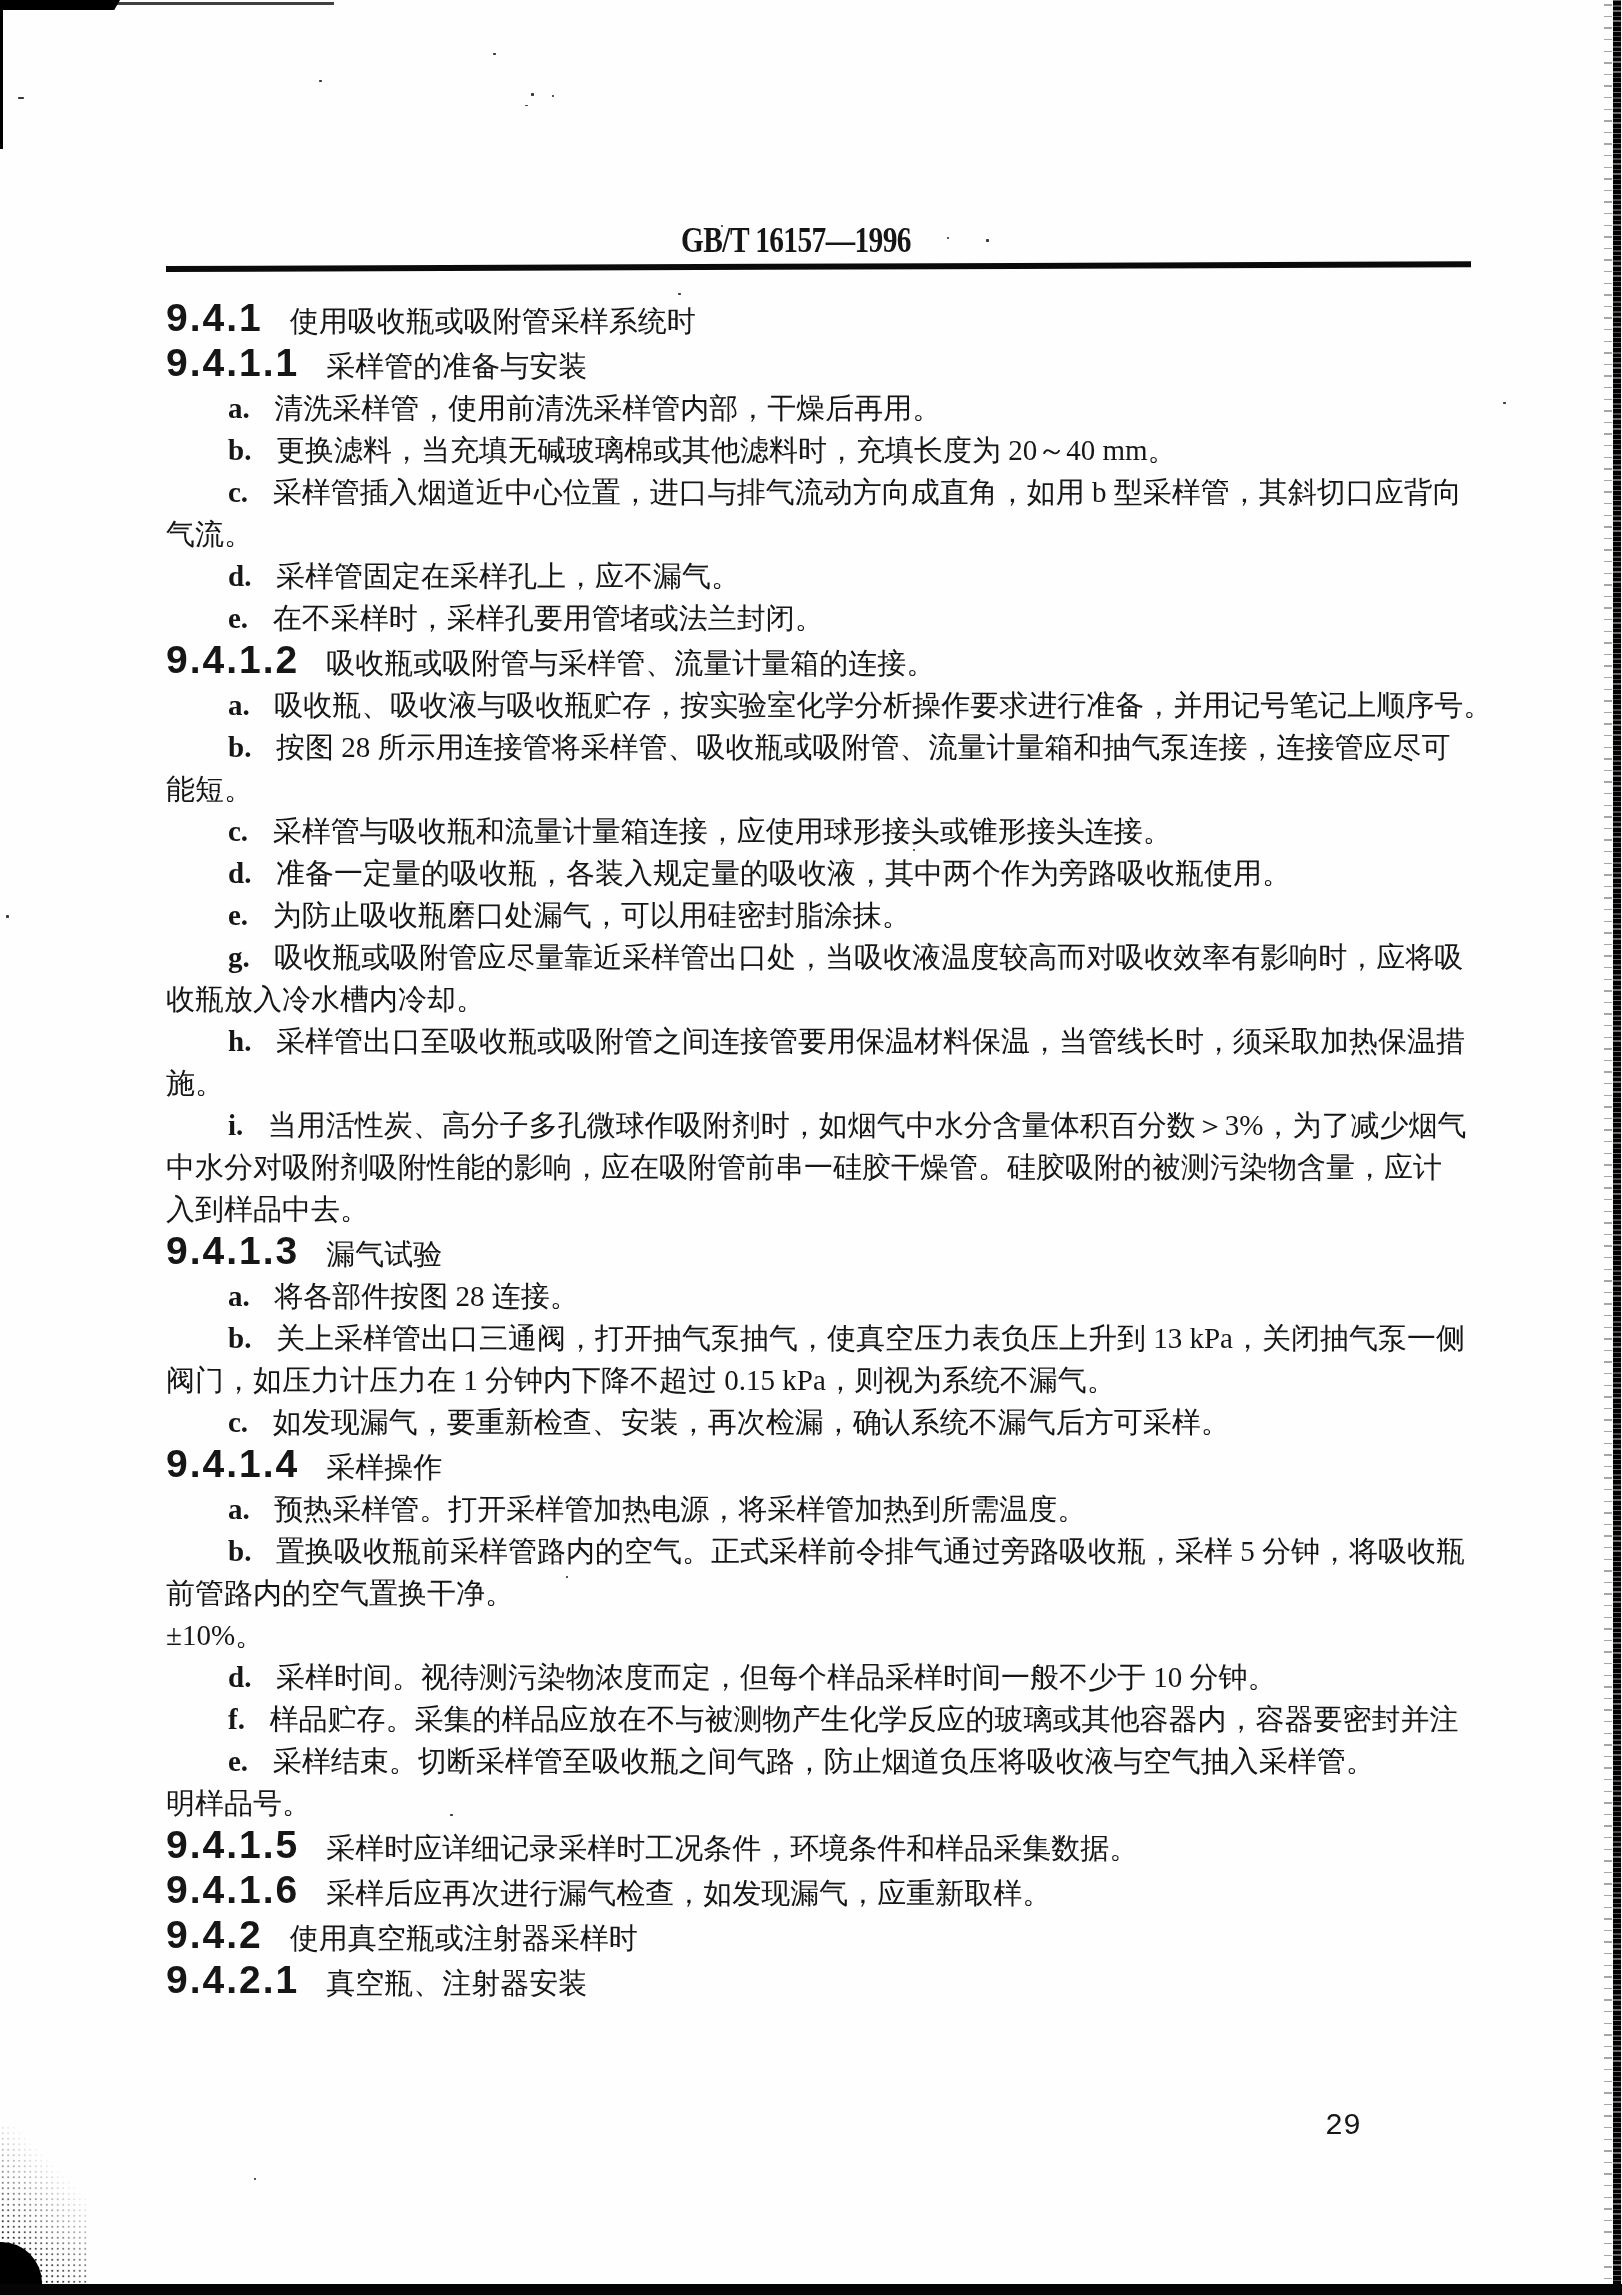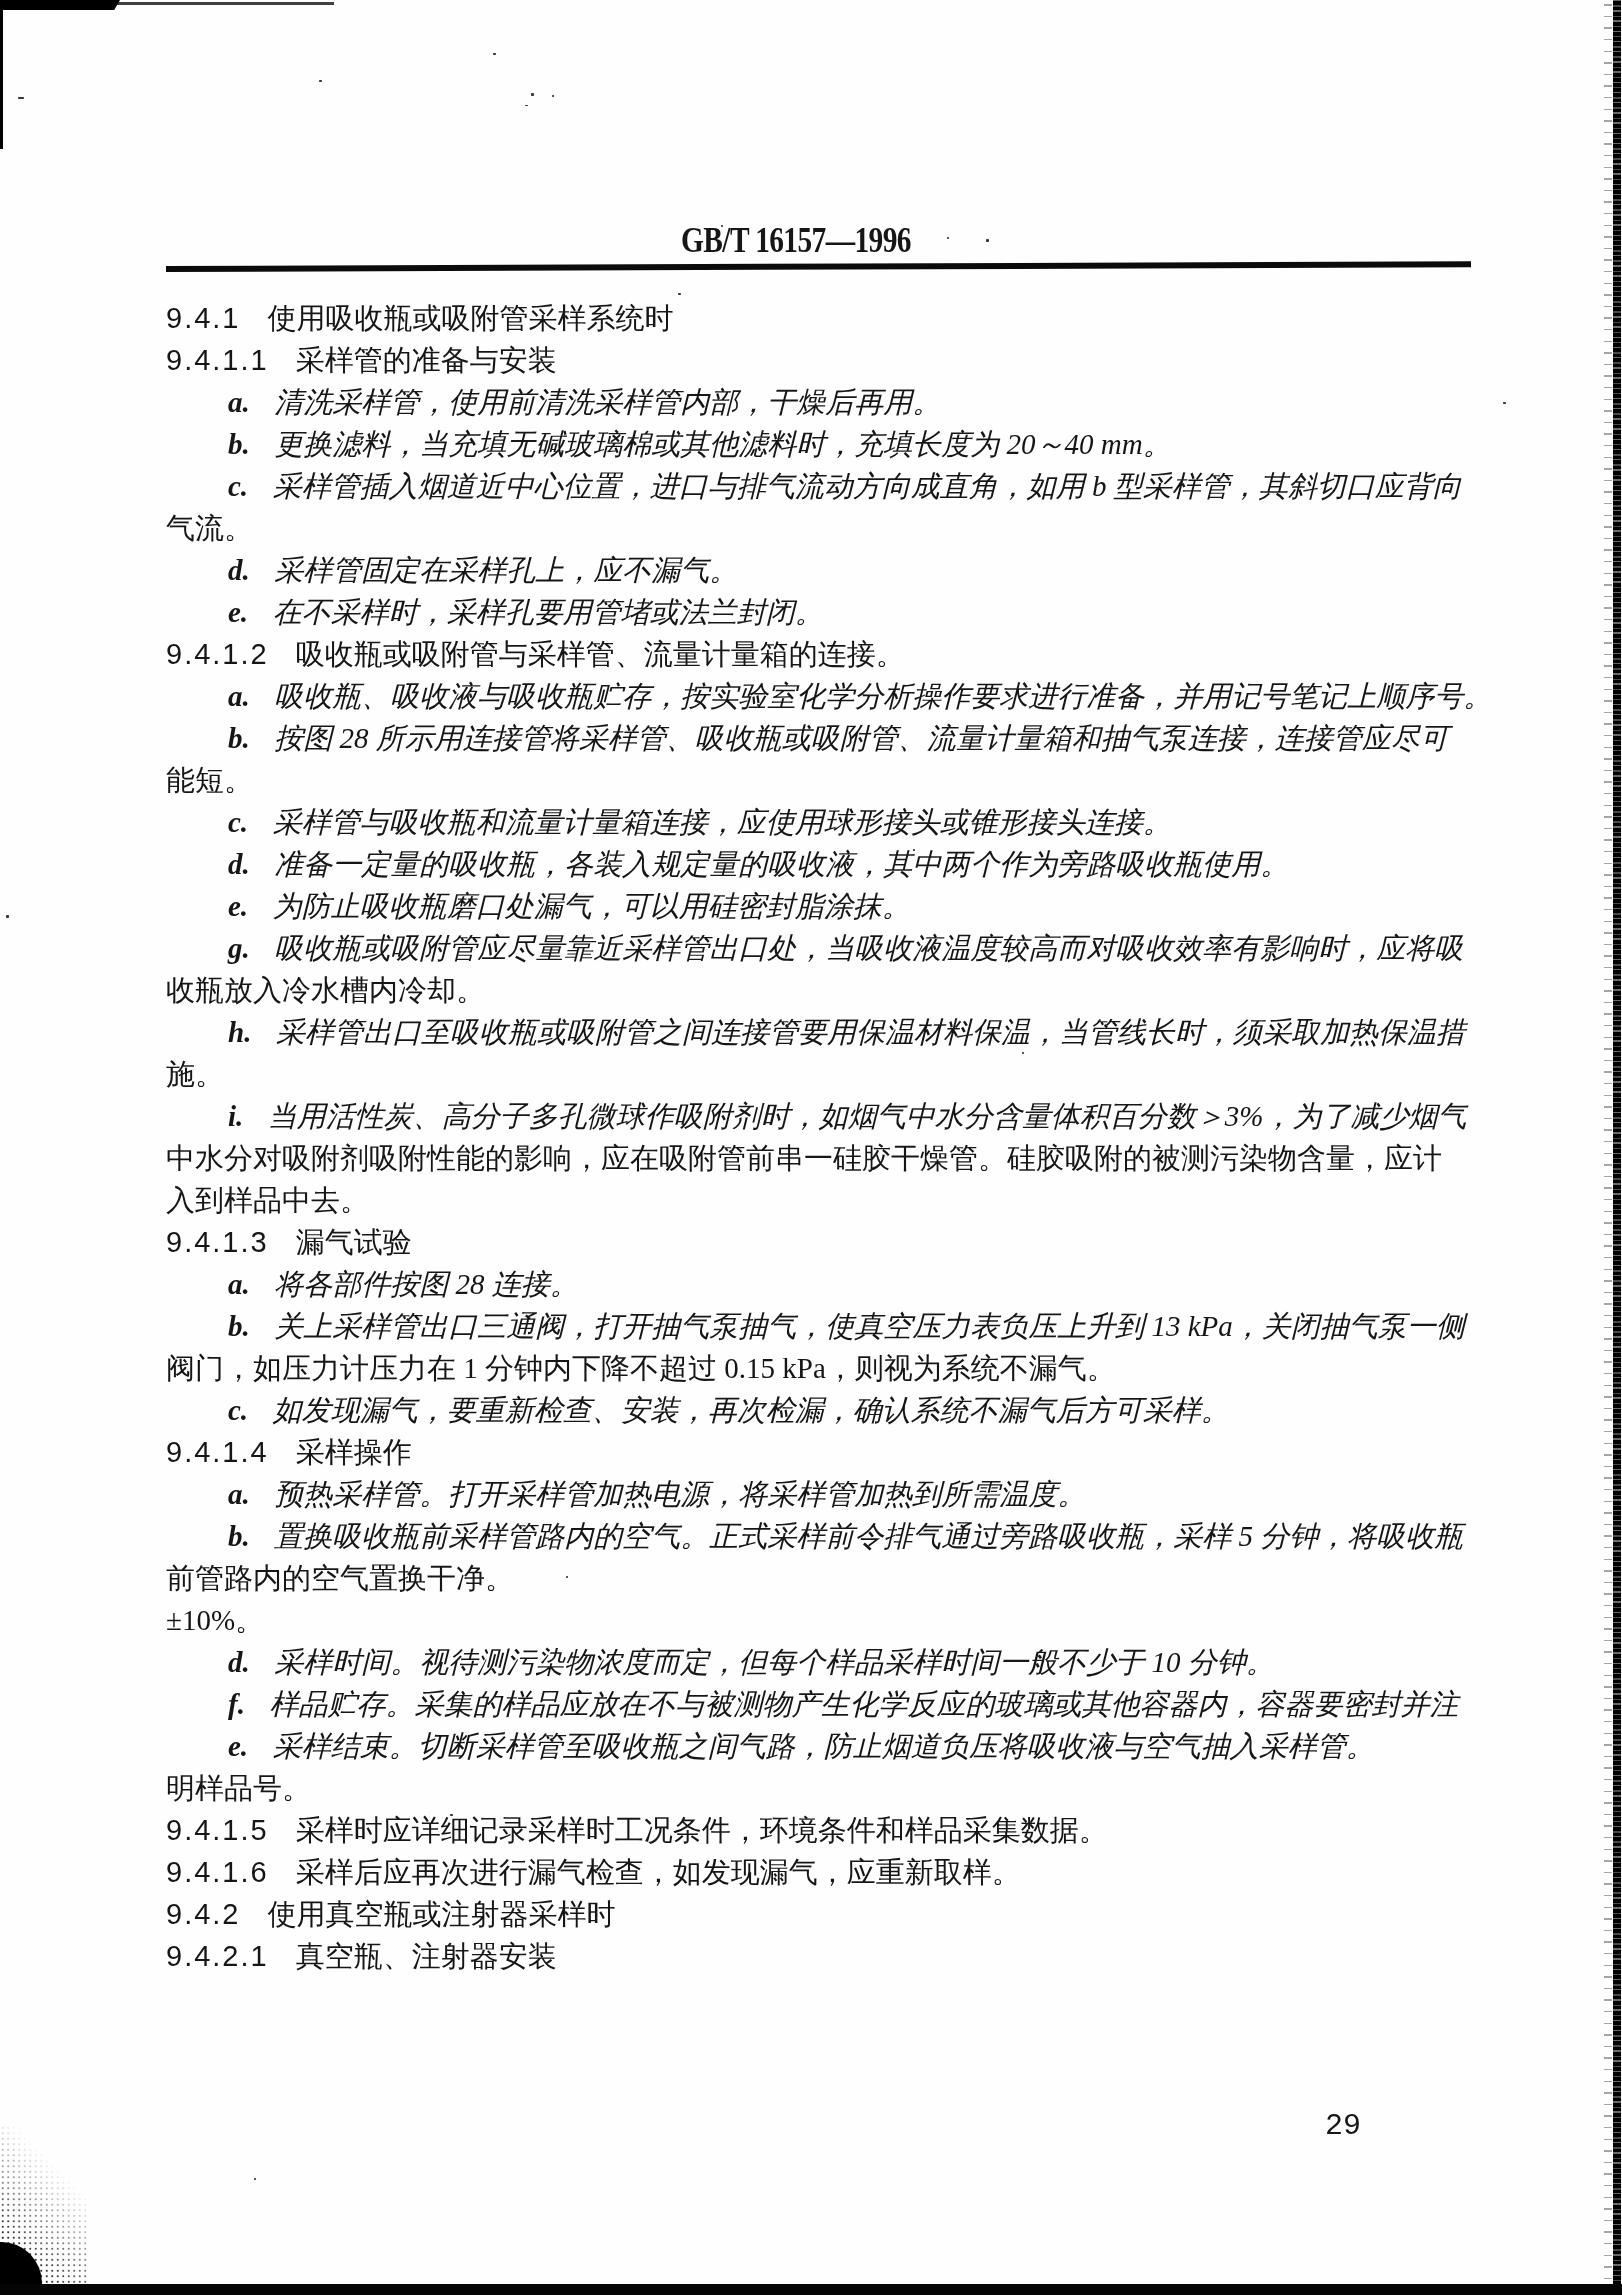--- a/index.html
+++ b/index.html
@@ -10,24 +10,24 @@
   .hdr{
     position:absolute;left:681px;top:221px;font-size:35px;font-weight:700;
     letter-spacing:-0.7px;white-space:nowrap;transform:scaleX(.84);transform-origin:left top;
   }
   .rule{
     position:absolute;left:166px;top:266px;width:1305px;height:6.1px;background:#0b0b0b;
     transform:rotate(-.21deg);transform-origin:left center;
   }
   .content{position:absolute;left:166px;top:297px;width:1356px;}
   .tl{line-height:42px;font-size:29px;white-space:nowrap;}
-  .tl.item{padding-left:62px;font-style:italic;}
+  .tl.item{padding-left:62px;}
   .num{
-    font-family:"Liberation Sans","DejaVu Sans",sans-serif;font-size:29px;
-    font-weight:400;letter-spacing:2px;margin-right:27px;
+    font-family:"Liberation Sans","DejaVu Sans",sans-serif;font-size:39px;
+    font-weight:700;letter-spacing:2px;margin-right:27px;
   }
   .letter{font-weight:700;margin-right:24.5px;}
   .pageno{position:absolute;left:1325px;top:2109px;font-size:30px;font-family:Liberation Mono, monospace;}
 
   
   .art{position:absolute;}
   .a-topleft{left:0;top:0;width:120px;height:10.2px;background:#000;transform:skewX(-30deg);transform-origin:left top;}
   .a-toptail{left:102px;top:2px;width:232px;height:2.7px;background:rgba(0,0,0,.75);}
   .a-leftline{left:0;top:0;width:3.4px;height:149px;background:#000;}
   .a-rightband{

